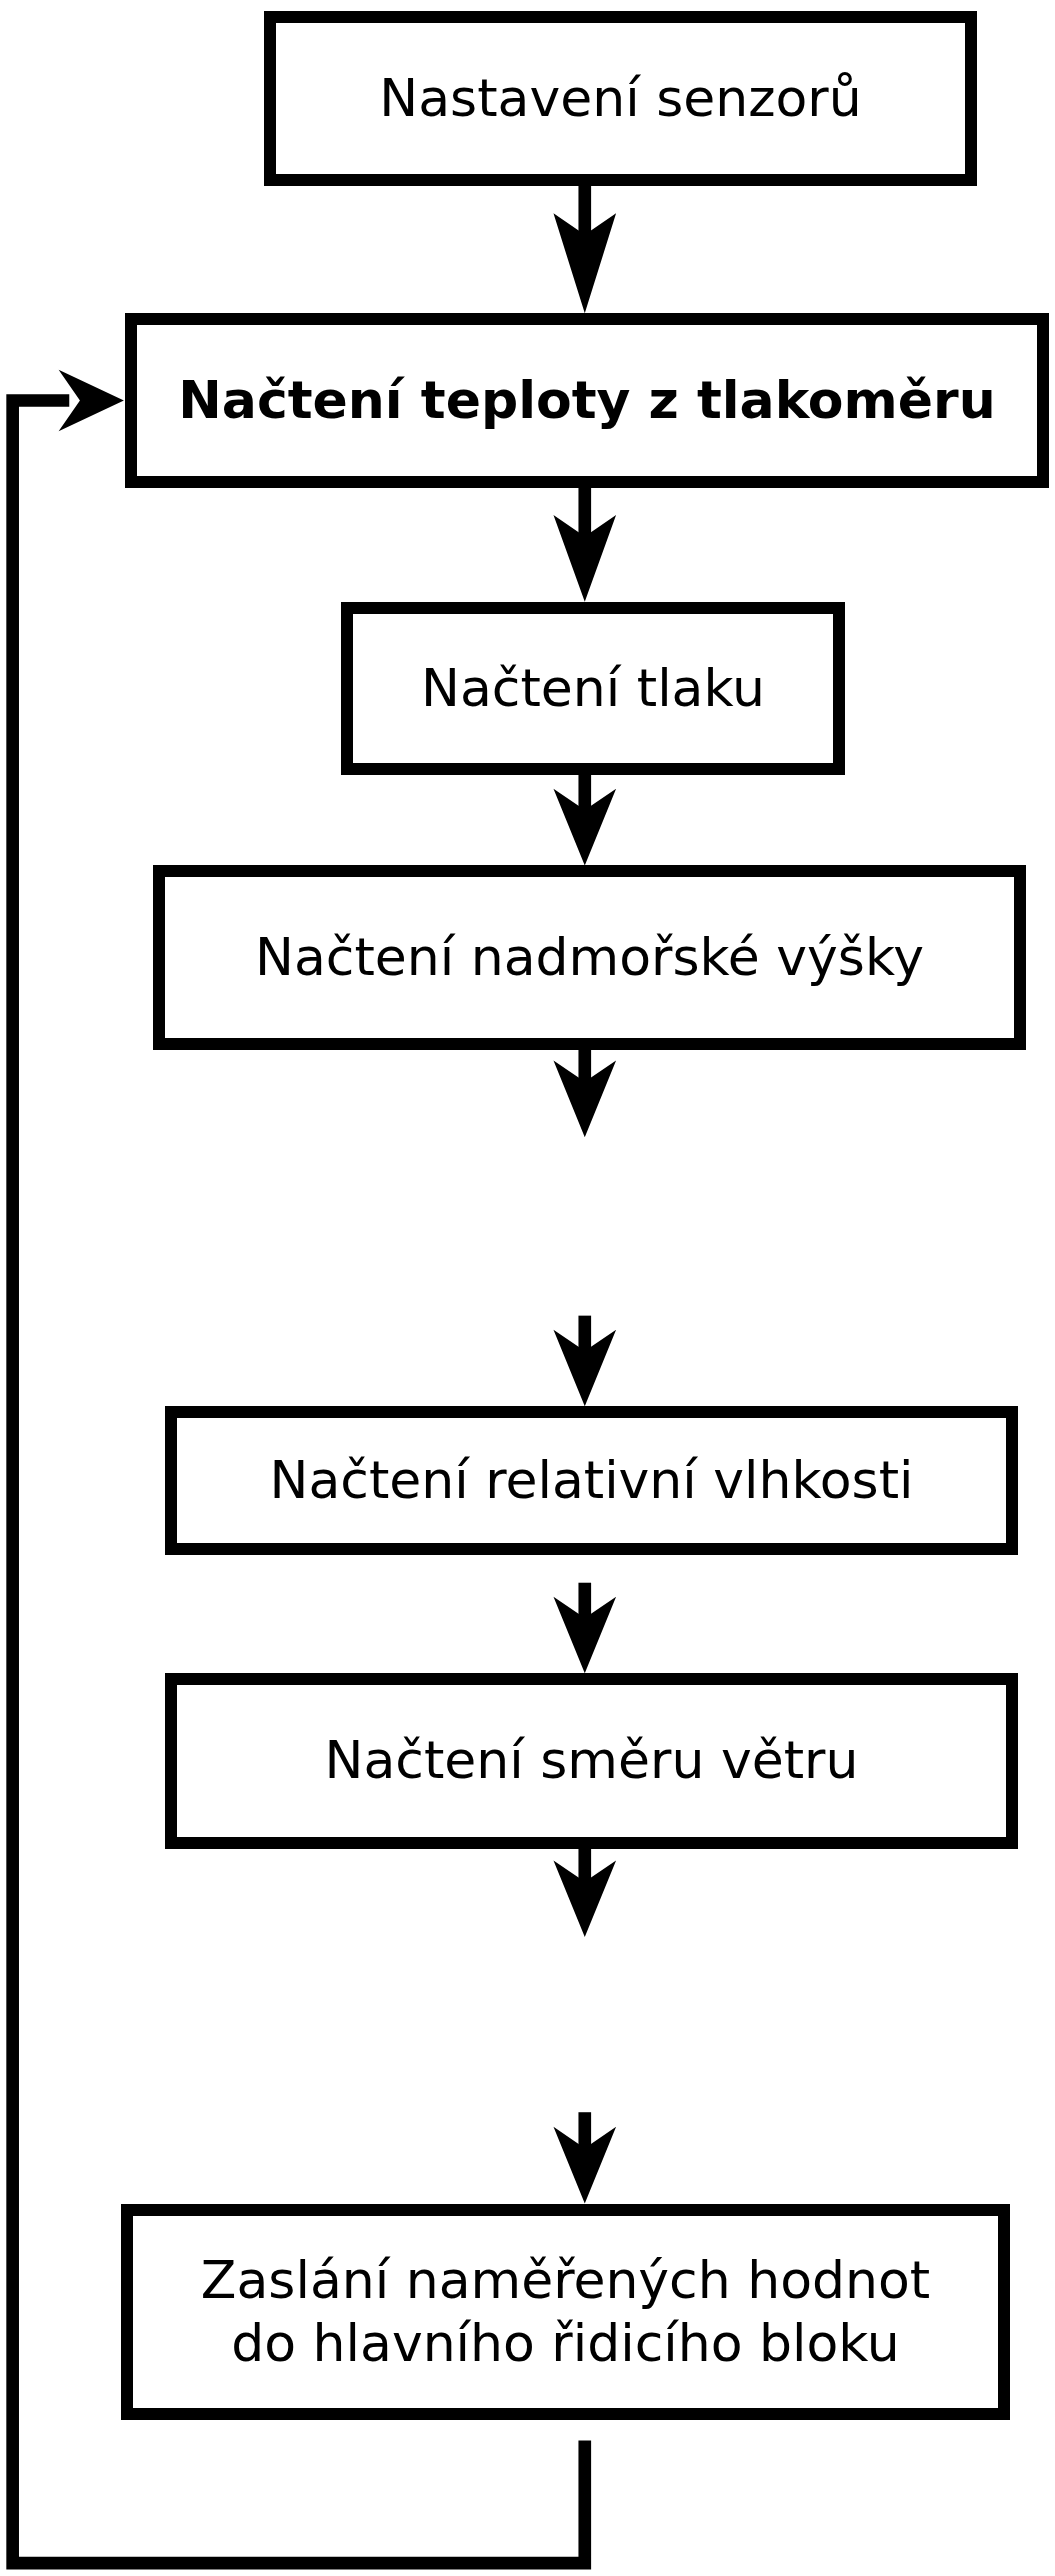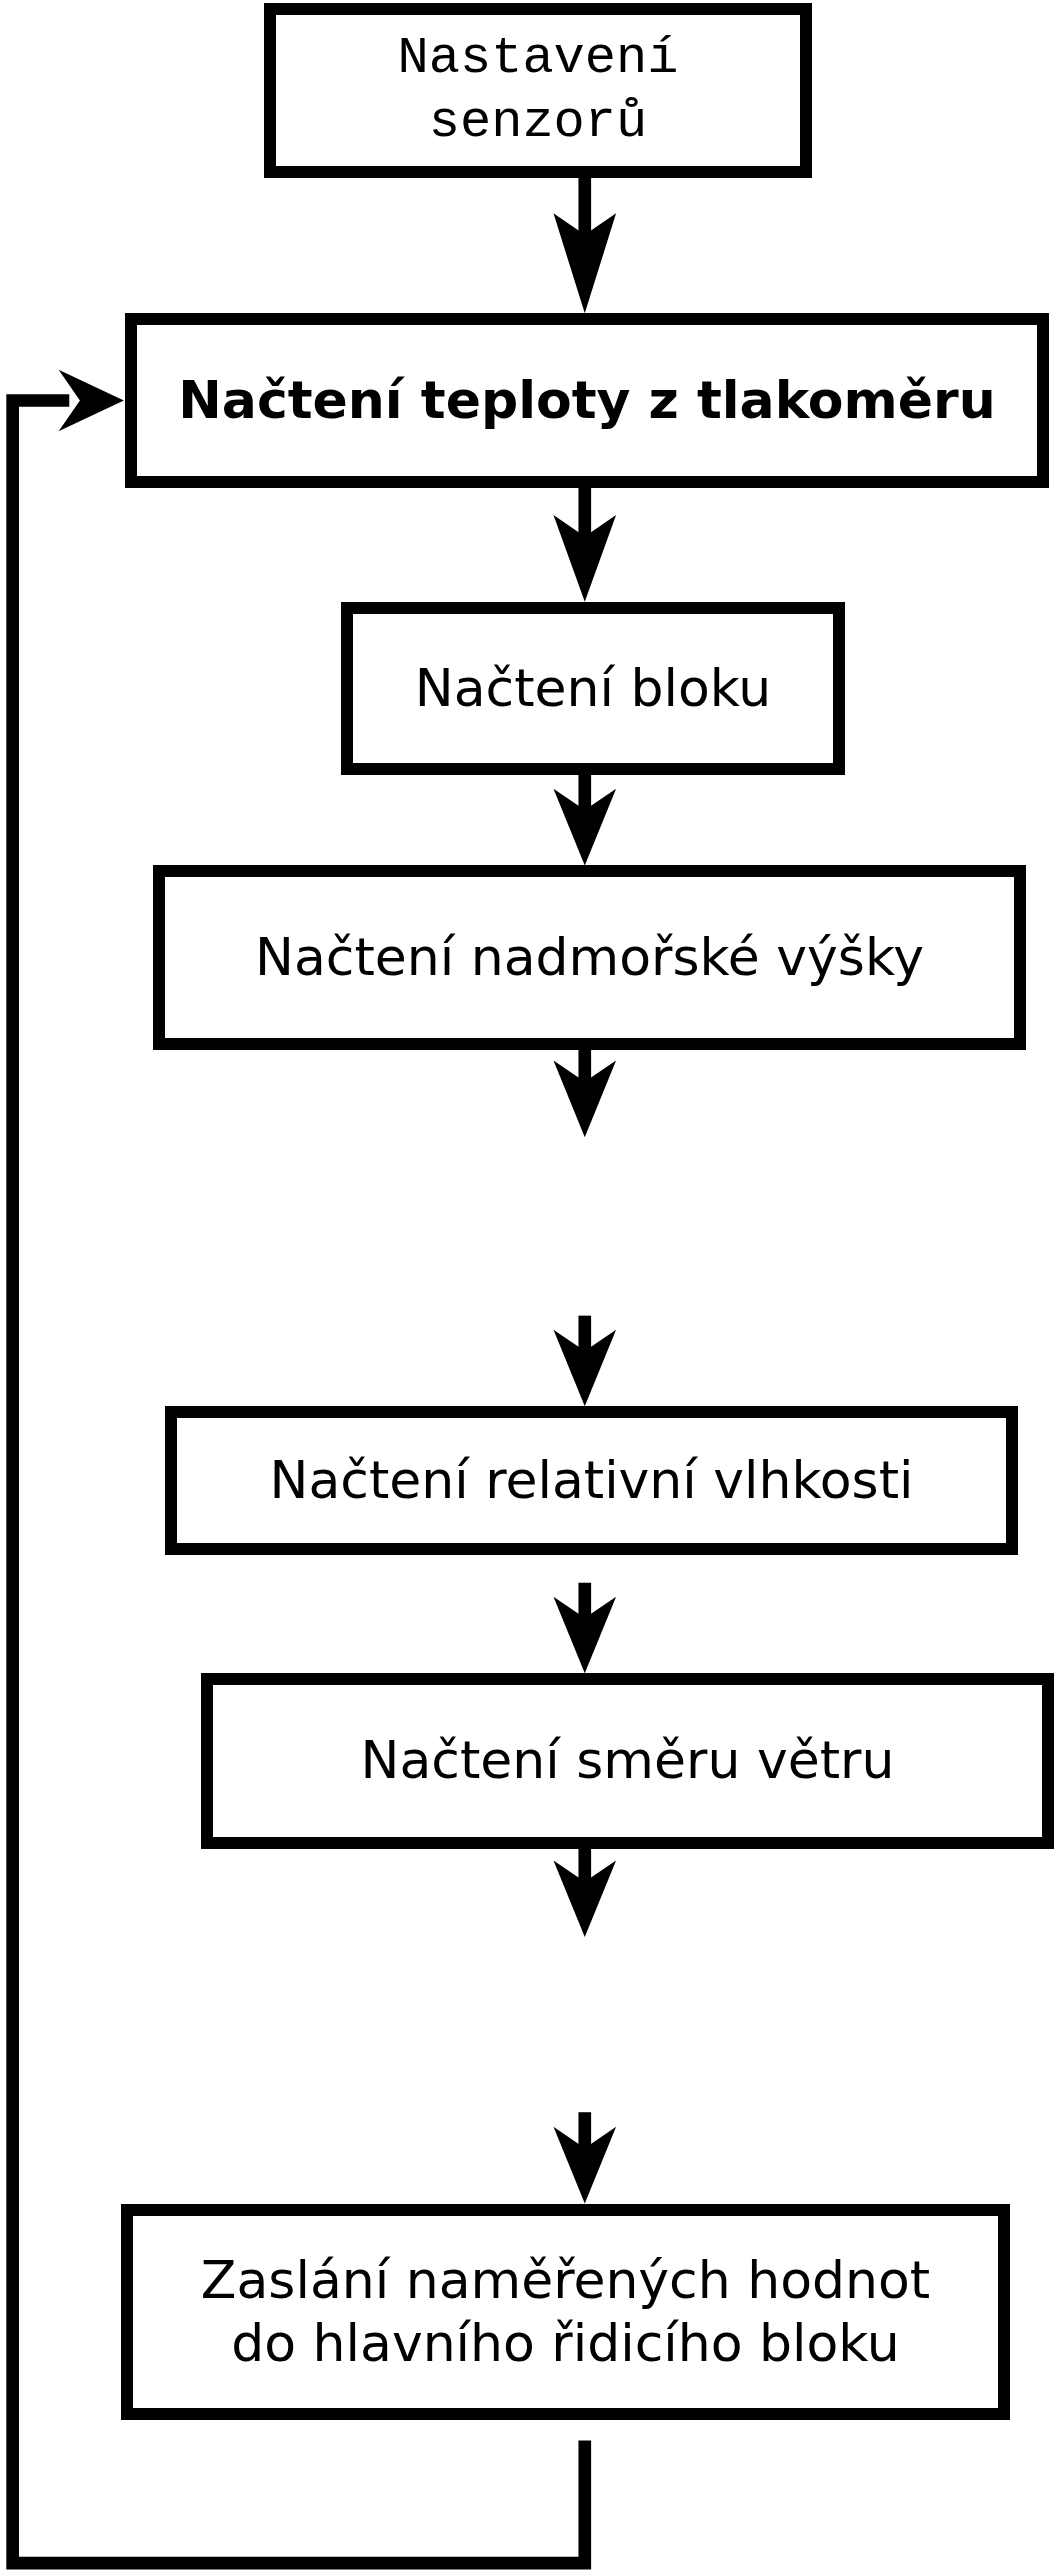--- a/index.html
+++ b/index.html
@@ -69,42 +69,42 @@
     <line class="edge-line" x1="878" y1="2772" x2="878" y2="2831"></line>
     <polygon class="edge-head" points="878,2908 831,2793 878,2825 925,2793"></polygon>
 
     <line class="edge-line" x1="878" y1="3171" x2="878" y2="3231"></line>
     <polygon class="edge-head" points="878,3308 831,3193 878,3225 925,3193"></polygon>
 
     <polyline class="edge-line" points="878,3664 878,3848 19,3848 19,601 104,601"></polyline>
     <polygon class="edge-head" points="186,601 88,555 120,601 88,647"></polygon>
   </svg>
 
-  <div class="node" style="left:264px; top:3px; width:548px; height:175px;font-family:Liberation Mono, monospace;">
+  <div class="node" style="left:264px; top:11px; width:713px; height:175px;">
     <span class="label">Nastavení senzorů</span>
   </div>
 
   <div class="node" style="left:125px; top:313px; width:924px; height:175px;font-weight:bold;">
     <span class="label">Načtení teploty z tlakoměru</span>
   </div>
 
   <div class="node" style="left:341px; top:602px; width:504px; height:173px;">
-    <span class="label">Načtení bloku</span>
+    <span class="label">Načtení tlaku</span>
   </div>
 
   <div class="node" style="left:153px; top:865px; width:873px; height:185px;">
     <span class="label">Načtení nadmořské výšky</span>
   </div>
 
 
   <div class="node" style="left:165px; top:1406px; width:853px; height:149px;">
     <span class="label">Načtení relativní vlhkosti</span>
   </div>
 
-  <div class="node" style="left:165px; top:1673px; width:853px; height:176px;margin-left:36px;">
+  <div class="node" style="left:165px; top:1673px; width:853px; height:176px;">
     <span class="label">Načtení směru větru</span>
   </div>
 
 
   <div class="node" style="left:121px; top:2204px; width:889px; height:216px;">
     <span class="label">Zaslání naměřených hodnot
 do hlavního řidicího bloku</span>
   </div>
 
 </div>

